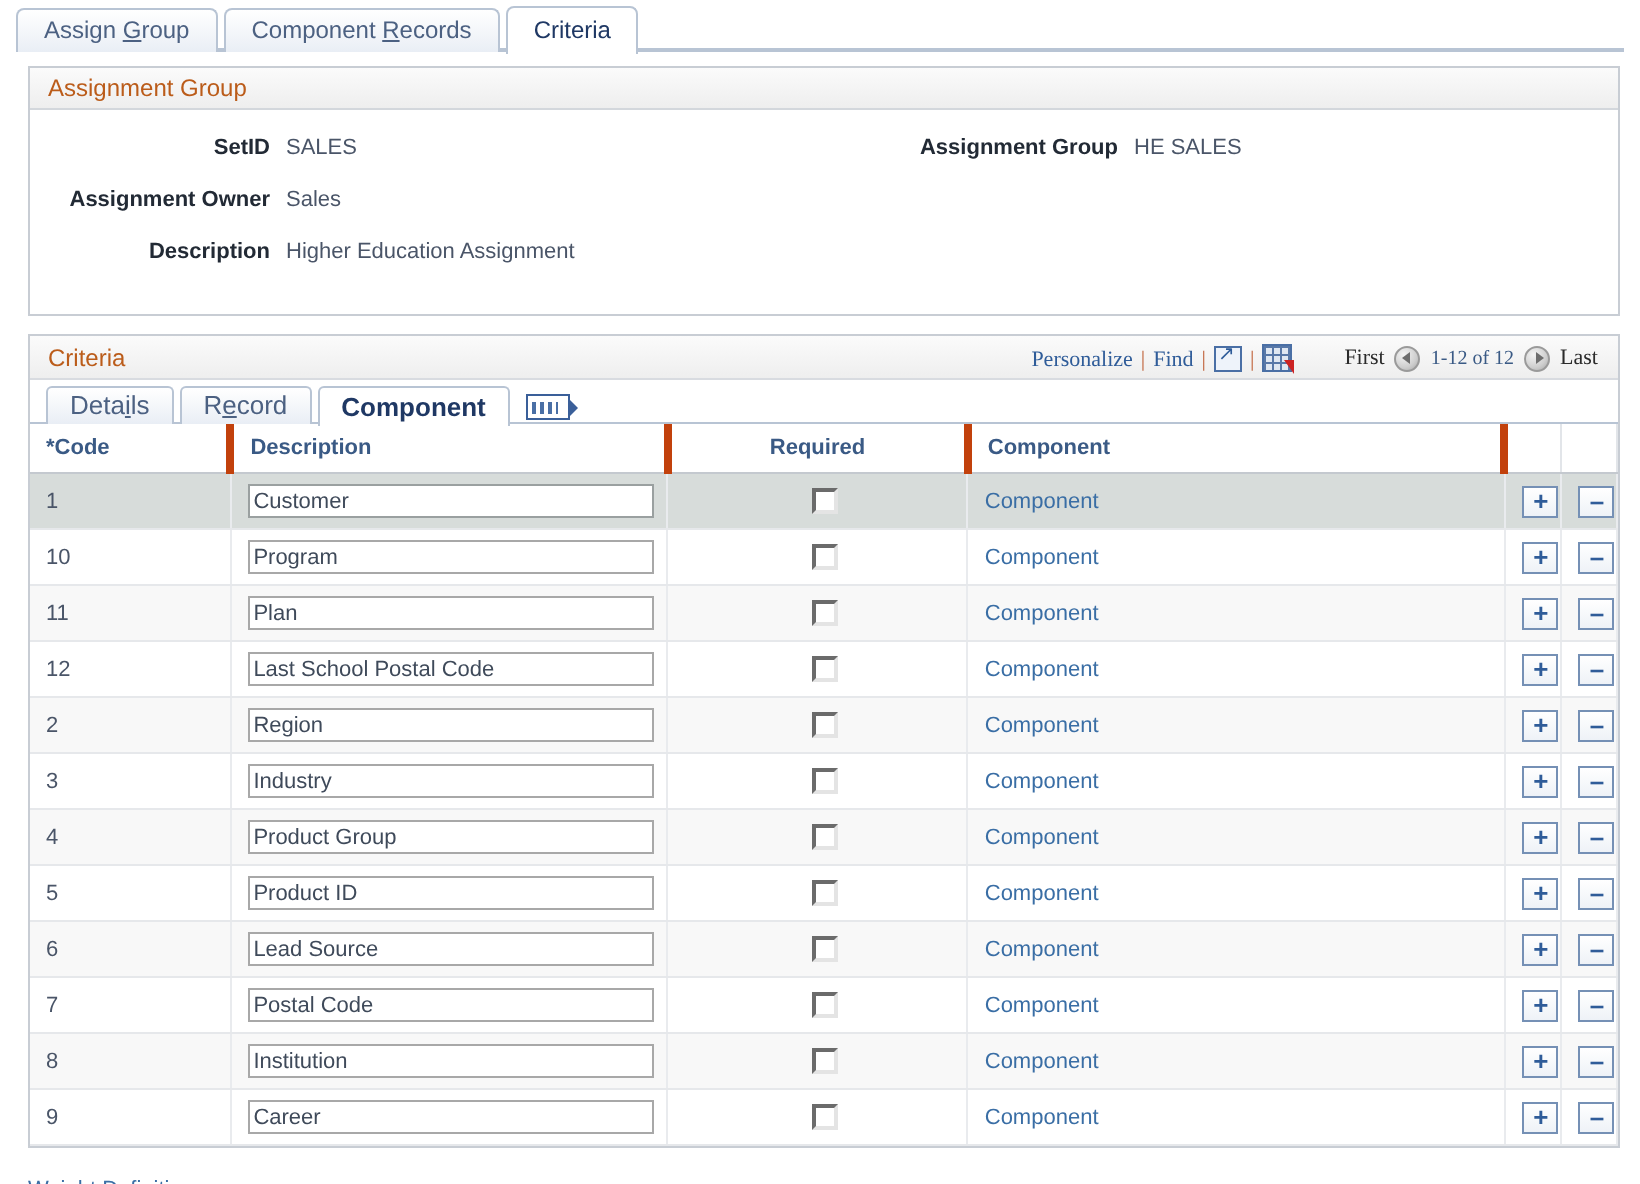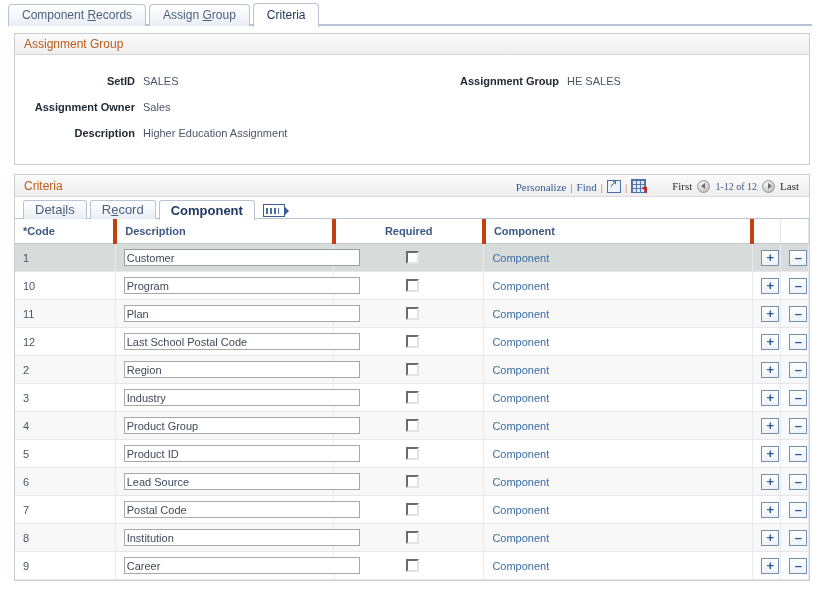--- a/index.html
+++ b/index.html
@@ -64,21 +64,21 @@
   .panel-head {
     height: 21px;
     line-height: 20px;
     padding-left: 9px;
     font-size: 12px;
     color: #bb5c1a;
     background: linear-gradient(to bottom, #fbfbfb 0%, #eeeeee 100%);
     border-bottom: 1px solid #d3d7dc;
   }
   .panel-body {
-    padding: 20px 0 11px 0;
+    padding: 13px 0 11px 0;
     display: flex;
   }
   .field-col { width: 50%; }
   .field-row {
     display: flex;
     align-items: baseline;
     height: 26px;
   }
   .field-label {
     width: 128px;
@@ -298,21 +298,21 @@
   tr.row-selected td { background: #d7dcda; }
 
   .col-code { width: 100px; }
   .col-desc { width: 218px; }
   .col-req  { width: 150px; }
   .col-comp { width: 268px; }
   .col-plus { width: 28px; }
   .col-minus{ width: 28px; }
 
   .desc-input {
-    width: 236px;
+    width: 203px;
     height: 17px;
     font-family: "Liberation Sans", sans-serif;
     font-size: 11px;
     color: #3f4a5a;
     padding: 0 2px;
     border: 1px solid #a8a8a8;
     background: #ffffff;
     outline: none;
   }
   tr.row-selected .desc-input { border-color: #9aa0a0; }
@@ -362,24 +362,24 @@
     color: #3a6ea5;
     text-decoration: none;
     cursor: pointer;
   }
 </style>
 </head>
 <body>
 
 <div class="page-tabs">
   <div class="page-tab">
-    <span>Component <span class="acc">R</span>ecords</span>
+    <span>Assign <span class="acc">G</span>roup</span>
   </div>
   <div class="page-tab">
-    <span>Assign <span class="acc">G</span>roup</span>
+    <span>Component <span class="acc">R</span>ecords</span>
   </div>
   <div class="page-tab active">
     <span>Criteria</span>
   </div>
 </div>
 
 <div class="panel">
   <div class="panel-head">Assignment Group</div>
   <div class="panel-body">
 

